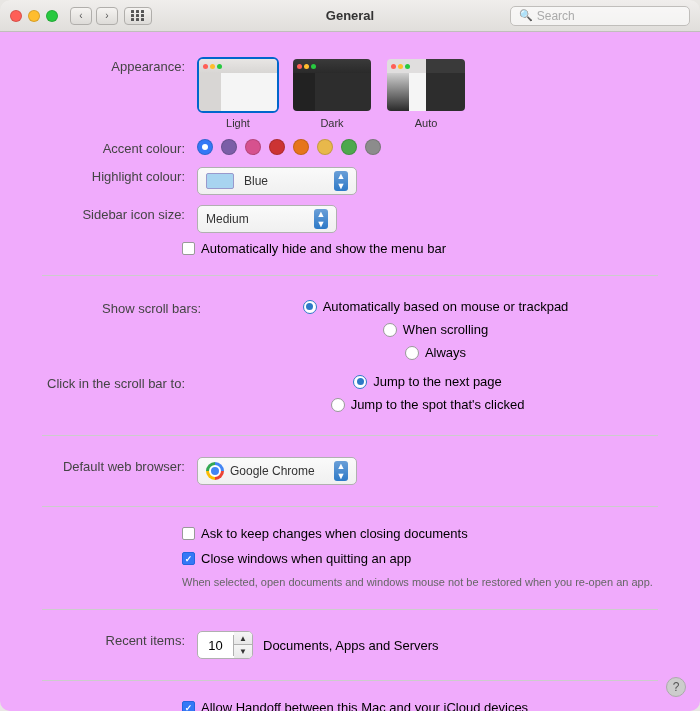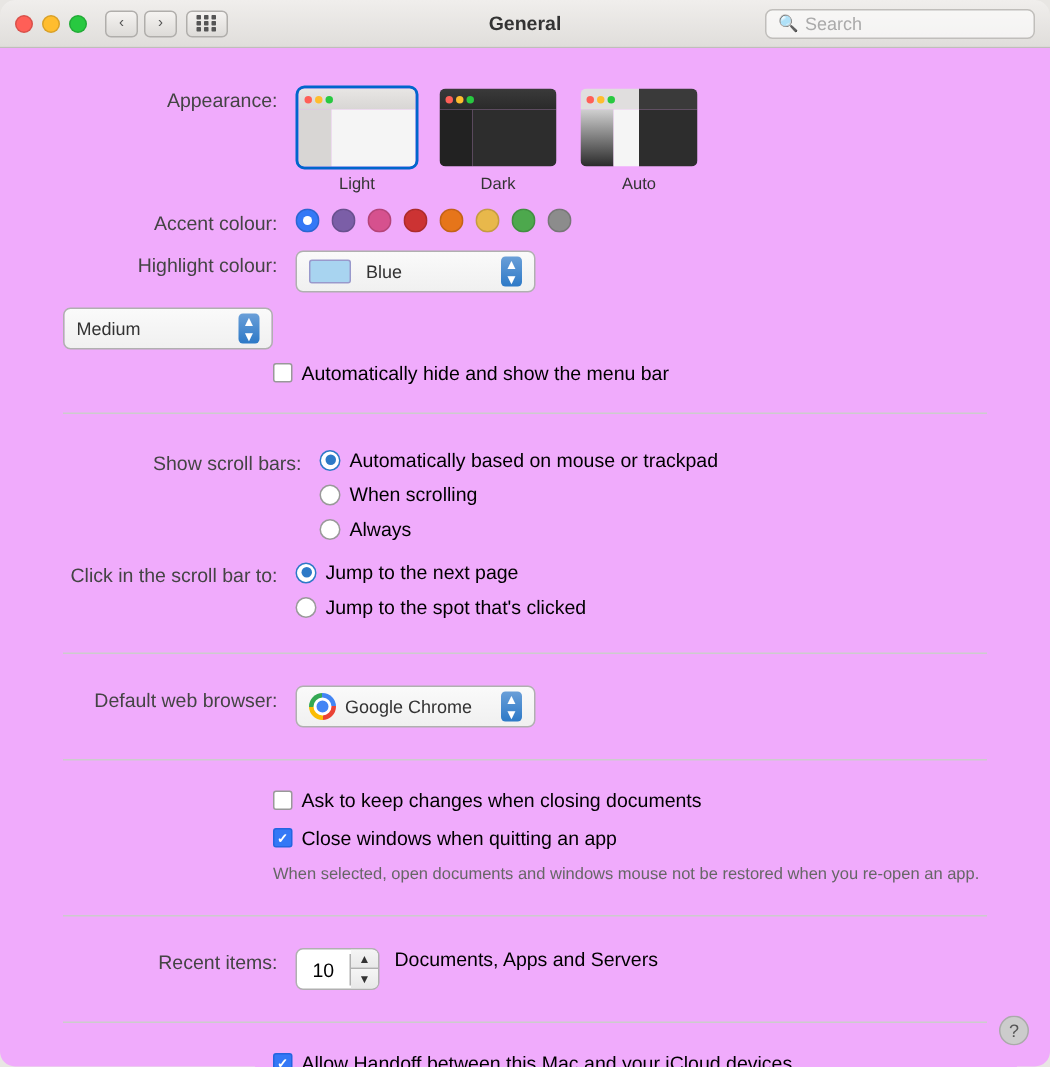--- a/index.html
+++ b/index.html
@@ -142,20 +142,21 @@
       width: 155px;
       text-align: right;
       padding-right: 12px;
       color: #444;
       flex-shrink: 0;
       padding-top: 2px;
       font-size: 13px;
     }
     .setting-control {
       display: flex;
+      align-items: center;
       flex: 1;
       flex-wrap: wrap;
       gap: 4px;
     }
 
     
     .appearance-options {
       display: flex;
       gap: 12px;
       align-items: flex-start;
@@ -572,20 +573,21 @@
         <span class="mac-select-text">Blue</span>
         <div class="mac-select-arrow">
           <span>▲</span>
           <span>▼</span>
         </div>
       </div>
     </div>
   </div>
 
   <div class="setting-row">
+    <div class="setting-label">Sidebar icon size:</div>
     <div class="setting-control">
       <div class="mac-select" style="min-width:140px;">
         <span class="mac-select-text">Medium</span>
         <div class="mac-select-arrow">
           <span>▲</span>
           <span>▼</span>
         </div>
       </div>
     </div>
   </div>

